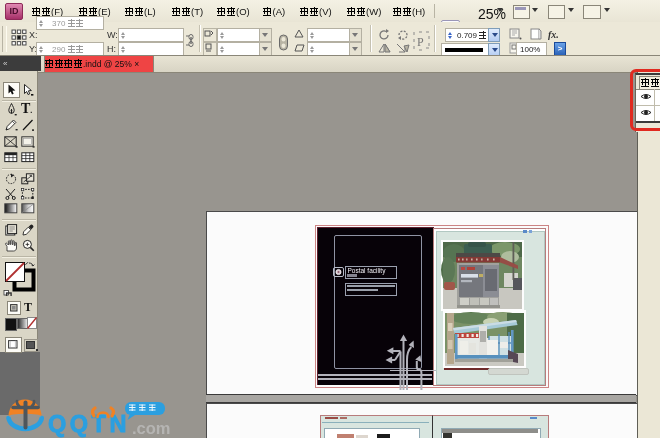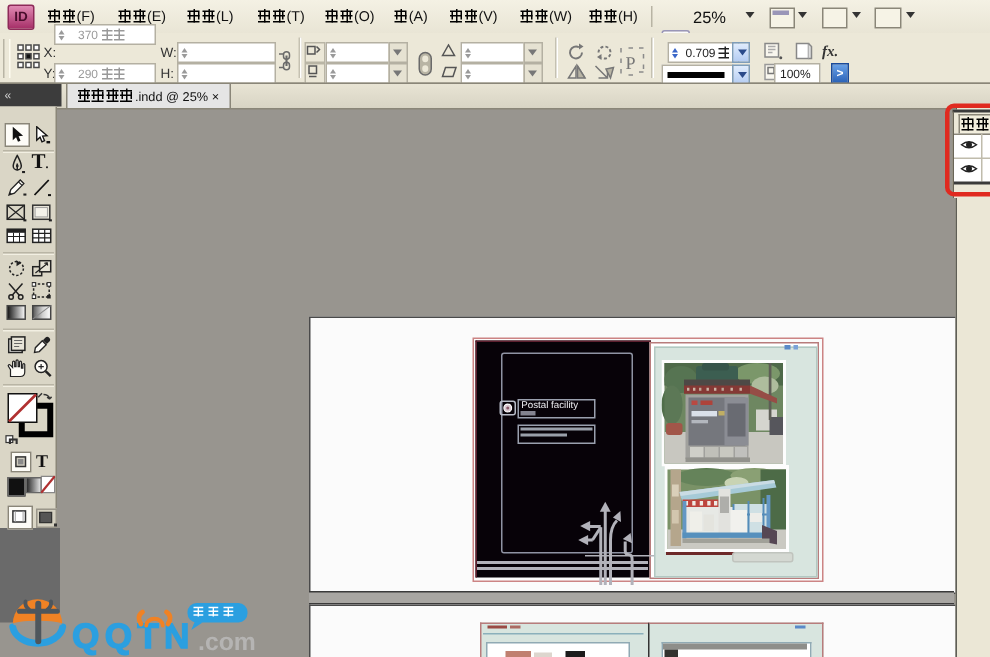--- a/index.html
+++ b/index.html
@@ -21,23 +21,23 @@
 .lbl{position:absolute;font-size:9px;color:#333}
 .drop{position:absolute;width:11px;height:12px;background:#e6e2d2;border:1px solid #b4b0a2;
  font-size:6px;color:#777;text-align:center;line-height:12px}
 .icob{position:absolute;width:12px;height:12px;background:#ece8d8;border:1px solid #b9b5a5}
 .sep{position:absolute;width:1px;background:#c5c1b1;border-right:1px solid #fff}
 
 #tabbar{left:0;top:55px;width:660px;height:18px;
   background:linear-gradient(#e8e4d4,#d8d4c4);border-top:1px solid #8a8678;border-bottom:1px solid #8a8678;box-sizing:border-box}
 #tbhead{left:0;top:56px;width:38px;height:15px;background:#3c3c3c;color:#cfcfcf;
   font-size:8px;line-height:15px;padding-left:3px;letter-spacing:-1px}
-#doctab{left:44px;top:56px;width:108px;height:16px;background:#e5e5e5;
+#doctab{left:44px;top:56px;width:108px;height:16px;background:#ef4444;
   border-left:1px solid #8a8678;border-right:1px solid #8a8678;
-  font-size:8.5px;line-height:16px;text-align:center;color:#111}
+  font-size:8.5px;line-height:16px;color:#111}
 
 #toolbar{left:0;top:71px;width:38px;height:281px;background:#dad6c6;
   border-right:1px solid #8a8678;box-sizing:border-box}
 #darkblock{left:0;top:352px;width:40px;height:63px;background:#6a6a6a}
 .tsep{position:absolute;left:2px;width:34px;height:1px;background:#b9b5a5;box-shadow:0 1px 0 #f2efe2}
 
 #dock{left:637px;top:72px;width:23px;height:366px;background:#ebe7d6;border-left:1px solid #5f5e56}
 #board1{left:206px;top:211px;width:430px;height:183px;background:#fbfbfb;
   border:1px solid #4a4a4a}
 #gap{left:206px;top:394px;width:430px;height:9px;background:#a8a6a2;
@@ -90,21 +90,21 @@
 <span class="mi" style="left:79px"><span class="h"></span><span class="h"></span>(E)</span>
 <span class="mi" style="left:125px"><span class="h"></span><span class="h"></span>(L)</span>
 <span class="mi" style="left:172px"><span class="h"></span><span class="h"></span>(T)</span>
 <span class="mi" style="left:217px"><span class="h"></span><span class="h"></span>(O)</span>
 <span class="mi" style="left:263px"><span class="h"></span>(A)</span>
 <span class="mi" style="left:300px"><span class="h"></span><span class="h"></span>(V)</span>
 <span class="mi" style="left:347px"><span class="h"></span><span class="h"></span>(W)</span>
 <span class="mi" style="left:393px"><span class="h"></span><span class="h"></span>(H)</span>
 <div class="a" style="left:434px;top:4px;width:1px;height:14px;background:#b8b4a4"></div>
 <div class="a" style="left:441px;top:20px;width:17px;height:13px;border:1px solid #9a96b8;border-radius:2px;background:linear-gradient(#fdfdfd,#d8d6e8);font-size:8px;font-weight:bold;color:#444;text-align:left;line-height:13px">Br</div>
-<span class="mi" style="left:462px;font-size:11px">25%</span>
+<span class="mi" style="left:478px;font-size:14px">25%</span>
 <i class="td a" style="left:497px;top:8px"></i>
 
 <div class="a" style="left:513px;top:5px;width:15px;height:12px;border:1px solid #8a8678;background:#f6f3e6"></div>
 <div class="a" style="left:515px;top:7px;width:11px;height:3px;background:#9a96b8"></div>
 <i class="td a" style="left:532px;top:8px"></i>
 <div class="a" style="left:548px;top:5px;width:15px;height:12px;border:1px solid #8a8678;background:#f6f3e6"></div>
 <i class="td a" style="left:568px;top:8px"></i>
 <div class="a" style="left:583px;top:5px;width:16px;height:12px;border:1px solid #8a8678;background:#f6f3e6"></div>
 <i class="td a" style="left:604px;top:8px"></i>
 

